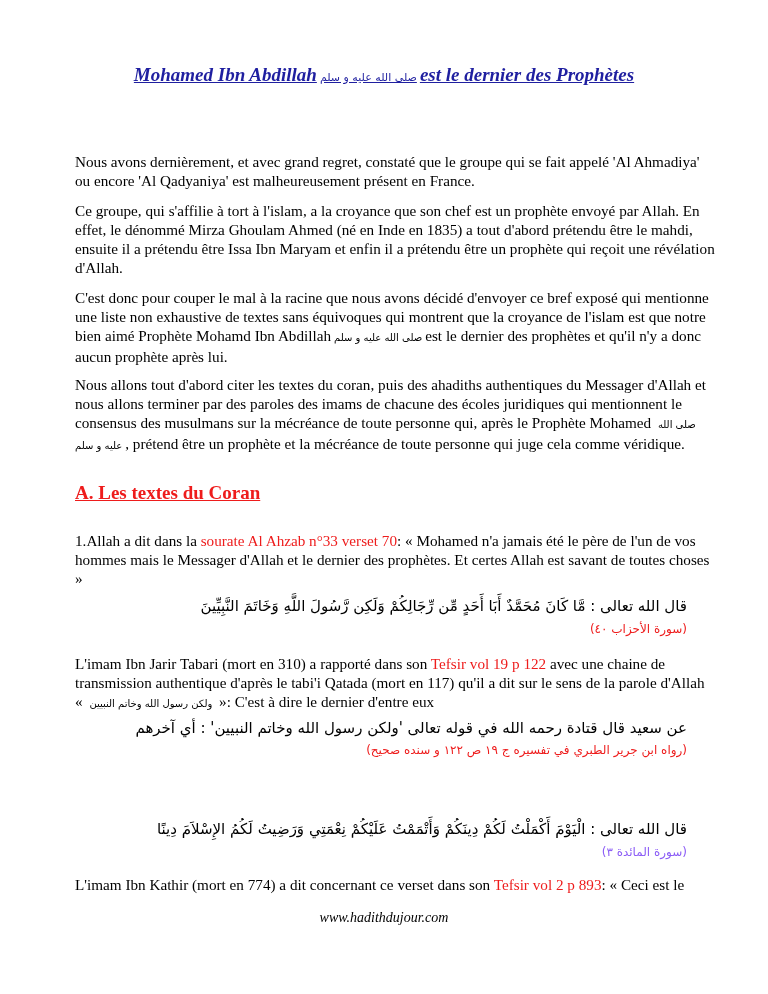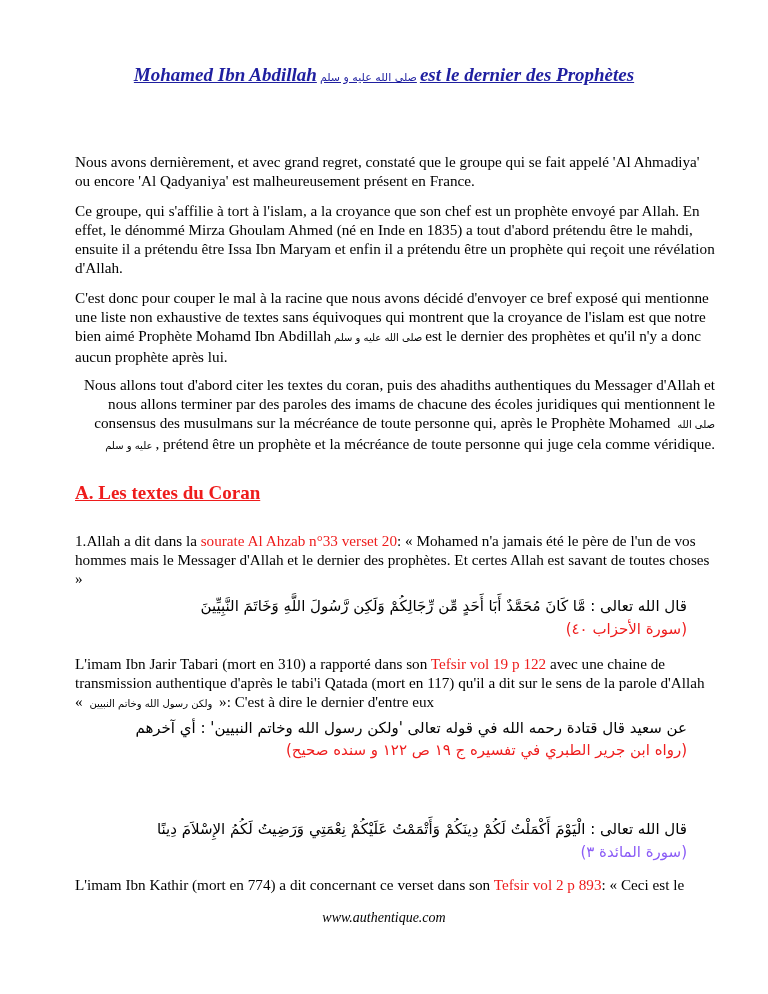--- a/index.html
+++ b/index.html
@@ -75,21 +75,21 @@
       font-size: 15px;
       line-height: 21px;
     }
     .arabic-ref {
       position: absolute;
       right: 81px;
       width: 600px;
       direction: rtl;
       text-align: right;
       font-family: "DejaVu Sans", sans-serif;
-      font-size: 15px;
+      font-size: 12px;
       line-height: 20px;
       color: #ee1c1c;
     }
     .arabic-ref.black { color: #8b5cf6; }
     .footer {
       position: absolute;
       left: 0;
       top: 910px;
       width: 768px;
       text-align: center;
@@ -108,43 +108,43 @@
   </div>
 
   <div class="p" style="top:152px;">Nous avons dernièrement, et avec grand regret, constaté que le groupe qui se fait appelé 'Al Ahmadiya' ou encore 'Al Qadyaniya' est malheureusement présent en France.</div>
 
   <div class="p" style="top:201px;">Ce groupe, qui s'affilie à tort à l'islam, a la croyance que son chef est un prophète envoyé par Allah. En effet, le dénommé Mirza Ghoulam Ahmed (né en Inde en 1835) a tout d'abord prétendu être le mahdi, ensuite il a prétendu être Issa Ibn Maryam et enfin il a prétendu être un prophète qui reçoit une révélation d'Allah.</div>
 
   <div class="p" style="top:288px;">
     <span>C'est donc pour couper le mal à la racine que nous avons décidé d'envoyer ce bref exposé qui mentionne une liste non exhaustive de textes sans équivoques qui montrent que la croyance de l'islam est que notre bien aimé Prophète Mohamd Ibn Abdillah</span><span class="ar-inline">صلى الله عليه و سلم</span><span>est le dernier des prophètes et qu'il n'y a donc aucun prophète après lui.</span>
   </div>
 
-  <div class="p" style="top:375px;text-align:right;">
+  <div class="p" style="top:375px;">
     <span>Nous allons tout d'abord citer les textes du coran, puis des ahadiths authentiques du Messager d'Allah et nous allons terminer par des paroles des imams de chacune des écoles juridiques qui mentionnent le consensus des musulmans sur la mécréance de toute personne qui, après le Prophète Mohamed</span> <span class="ar-inline">صلى الله عليه و سلم</span><span>, prétend être un prophète et la mécréance de toute personne qui juge cela comme véridique.</span>
   </div>
 
   <div class="h2">A. Les textes du Coran</div>
 
   <div class="p" style="top:531px;">
-    <span>1.Allah a dit dans la </span><span class="red">sourate Al Ahzab n°33 verset 20</span><span>: « Mohamed n'a jamais été le père de l'un de vos hommes mais le Messager d'Allah et le dernier des prophètes. Et certes Allah est savant de toutes choses »</span>
+    <span>1.Allah a dit dans la </span><span class="red">sourate Al Ahzab n°33 verset 70</span><span>: « Mohamed n'a jamais été le père de l'un de vos hommes mais le Messager d'Allah et le dernier des prophètes. Et certes Allah est savant de toutes choses »</span>
   </div>
 
   <div class="arabic-block" style="top:596px;">قال الله تعالى : مَّا كَانَ مُحَمَّدٌ أَبَا أَحَدٍ مِّن رِّجَالِكُمْ وَلَكِن رَّسُولَ اللَّهِ وَخَاتَمَ النَّبِيِّينَ</div>
   <div class="arabic-ref" style="top:619px;">(سورة الأحزاب ٤٠)</div>
 
   <div class="p" style="top:654px;">
     <span>L'imam Ibn Jarir Tabari (mort en 310) a rapporté dans son </span><span class="red">Tefsir vol 19 p 122</span><span> avec une chaine de transmission authentique d'après le tabi'i Qatada (mort en 117) qu'il a dit sur le sens de la parole d'Allah « </span><span class="ar-inline">ولكن رسول الله وخاتم النبيين</span><span> »: C'est à dire le dernier d'entre eux</span>
   </div>
 
   <div class="arabic-block" style="top:718px;">عن سعيد قال قتادة رحمه الله في قوله تعالى 'ولكن رسول الله وخاتم النبيين' : أي آخرهم</div>
   <div class="arabic-ref" style="top:740px;">(رواه ابن جرير الطبري في تفسيره ج ١٩ ص ١٢٢ و سنده صحيح)</div>
 
 
   <div class="arabic-block" style="top:819px;">قال الله تعالى : الْيَوْمَ أَكْمَلْتُ لَكُمْ دِينَكُمْ وَأَتْمَمْتُ عَلَيْكُمْ نِعْمَتِي وَرَضِيتُ لَكُمُ الإِسْلاَمَ دِينًا</div>
   <div class="arabic-ref black" style="top:842px;">(سورة المائدة ٣)</div>
 
   <div class="p" style="top:875px;">
     <span>L'imam Ibn Kathir (mort en 774) a dit concernant ce verset dans son </span><span class="red">Tefsir vol 2 p 893</span><span>: « Ceci est le</span>
   </div>
 
-  <div class="footer">www.authentique.com</div>
+  <div class="footer">www.hadithdujour.com</div>
 
 </div>
 
 </body></html>

